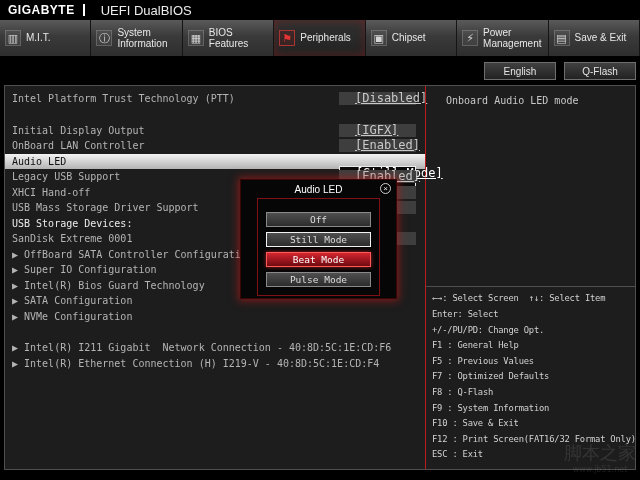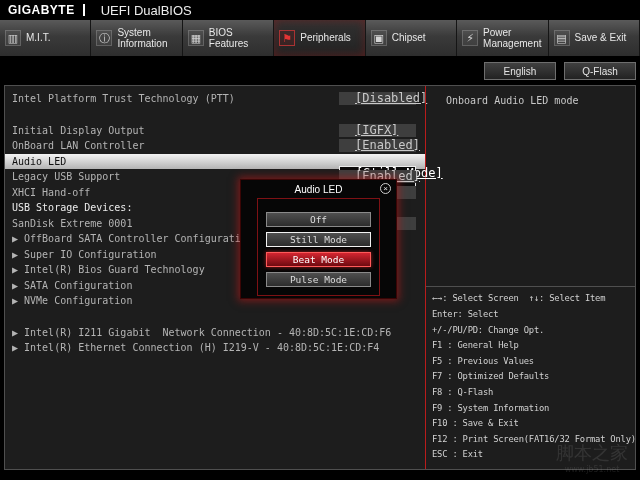--- a/index.html
+++ b/index.html
@@ -59,21 +59,21 @@
   .dialog-close{position:absolute;right:5px;top:3px;width:11px;height:11px;box-sizing:border-box;
                 border:1px solid #cfcfcf;border-radius:50%;color:#e6e6e6;font-size:8px;line-height:9px;text-align:center;}
   .dialog-body{border:1px solid #7e1114;margin:0 16px 2px;padding:13px 8px 8px;
                display:flex;flex-direction:column;gap:5px;}
   .opt{height:15px;line-height:13px;text-align:center;font-size:9.5px;box-sizing:border-box;color:#dedede;
        background:linear-gradient(#4f4f4f,#2c2c2c);border:1px solid #8a8a8a;}
   .opt.cur{border-color:#f2f2f2;}
   .opt.hot{background:linear-gradient(#d32530,#6f0a10);border-color:#ff5a5a;color:#fff;
            box-shadow:0 0 4px rgba(255,45,45,.6);}
   
-  .watermark{position:absolute;right:12px;bottom:6px;z-index:30;opacity:.14;color:#bbb;
+  .watermark{position:absolute;right:4px;bottom:6px;z-index:30;opacity:.14;color:#bbb;
              text-align:center;pointer-events:none;}
   .wm1{font-size:18px;font-family:"DejaVu Sans",sans-serif;}
   .wm2{font-size:8px;font-family:"DejaVu Sans",sans-serif;}
 </style>
 </head>
 <body>
 
 <div class="titlebar">
   <span class="brand">GIGABYTE</span>
   <span class="tb-divider"></span>
@@ -150,20 +150,24 @@
       <div class="row has-box">
         <span class="row-label">Legacy USB Support</span>
         <span class="value-box">[Enabled]</span>
       </div>
 
       <div class="row has-box">
         <span class="row-label">XHCI Hand-off</span>
         <span class="value-box"></span>
       </div>
 
+      <div class="row has-box">
+        <span class="row-label">USB Mass Storage Driver Support</span>
+        <span class="value-box"></span>
+      </div>
 
       <div class="row strong">
         <span class="row-label">USB Storage Devices:</span>
         
       </div>
 
       <div class="row has-box">
         <span class="row-label">SanDisk Extreme 0001</span>
         <span class="value-box"></span>
       </div>

